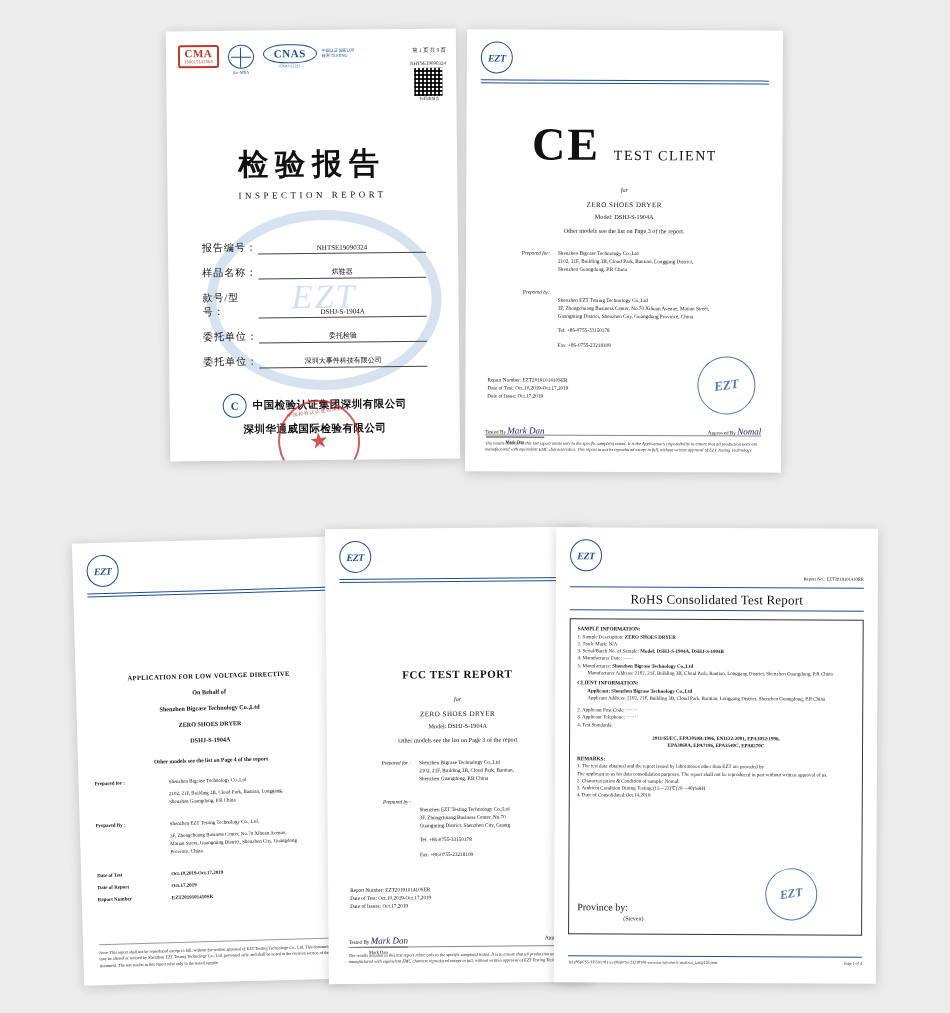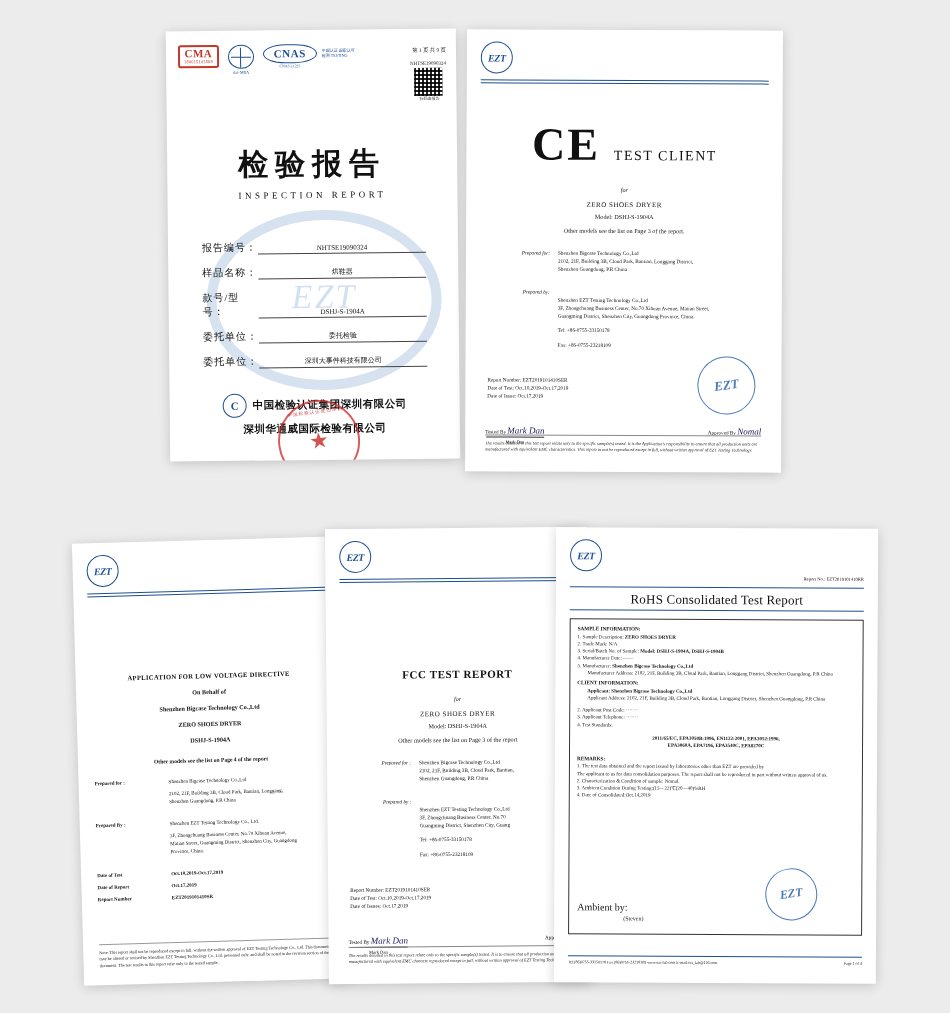--- a/index.html
+++ b/index.html
@@ -455,21 +455,21 @@
 EPA3060A, EPA7196, EPA3540C, EPA8270C</div>
 
     <div class="sec" style="margin-top:6px">REMARKS:</div>
     <div>1. The test data obtained and the report issued by laboratories other than EZT are provided by</div>
     <div>   The applicant to us for data consolidation purposes. The report shall not be reproduced in part without written approval of us.</div>
     <div>2. Characterization &amp; Condition of sample: Nomal.</div>
     <div>3. Ambient Condition During Testing:(15～22)℃(20～40)%RH</div>
     <div>4. Date of Consolidated:Oct.14,2019</div>
 
     <div class="approved">
-      <span>Ambient by:</span>
+      <span>Province by:</span>
       <div class="paren">(Steven)</div>
     </div>
     <div class="rohs-stamp">EZT</div>
   </div>
 
   <div class="rohs-foot">
     <span>Tel:(86)0755-33150178     Fax:(86)0755-23218109     www.ezt-lab.com    E-mail:ezt_lab@126.com</span>
     <span>Page 1 of 4</span>
   </div>
 </div>

